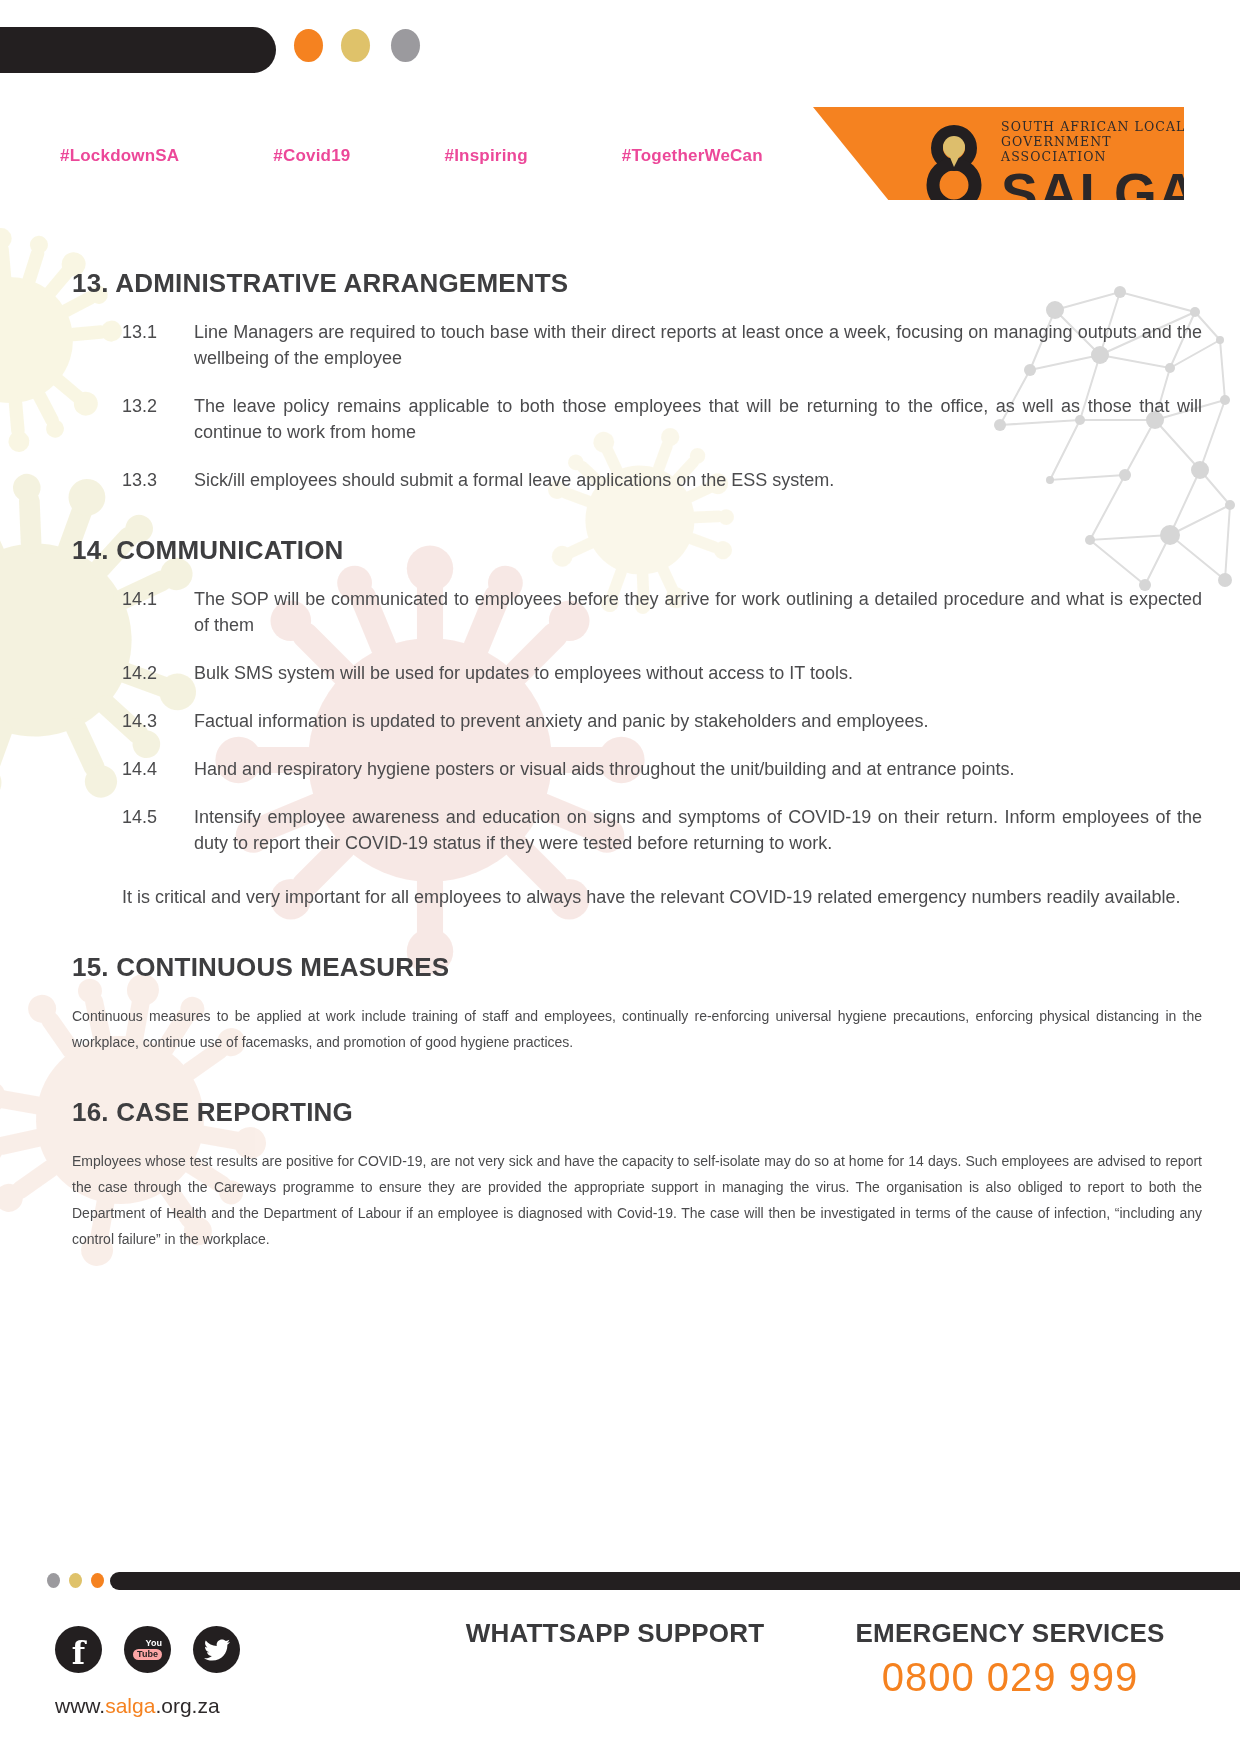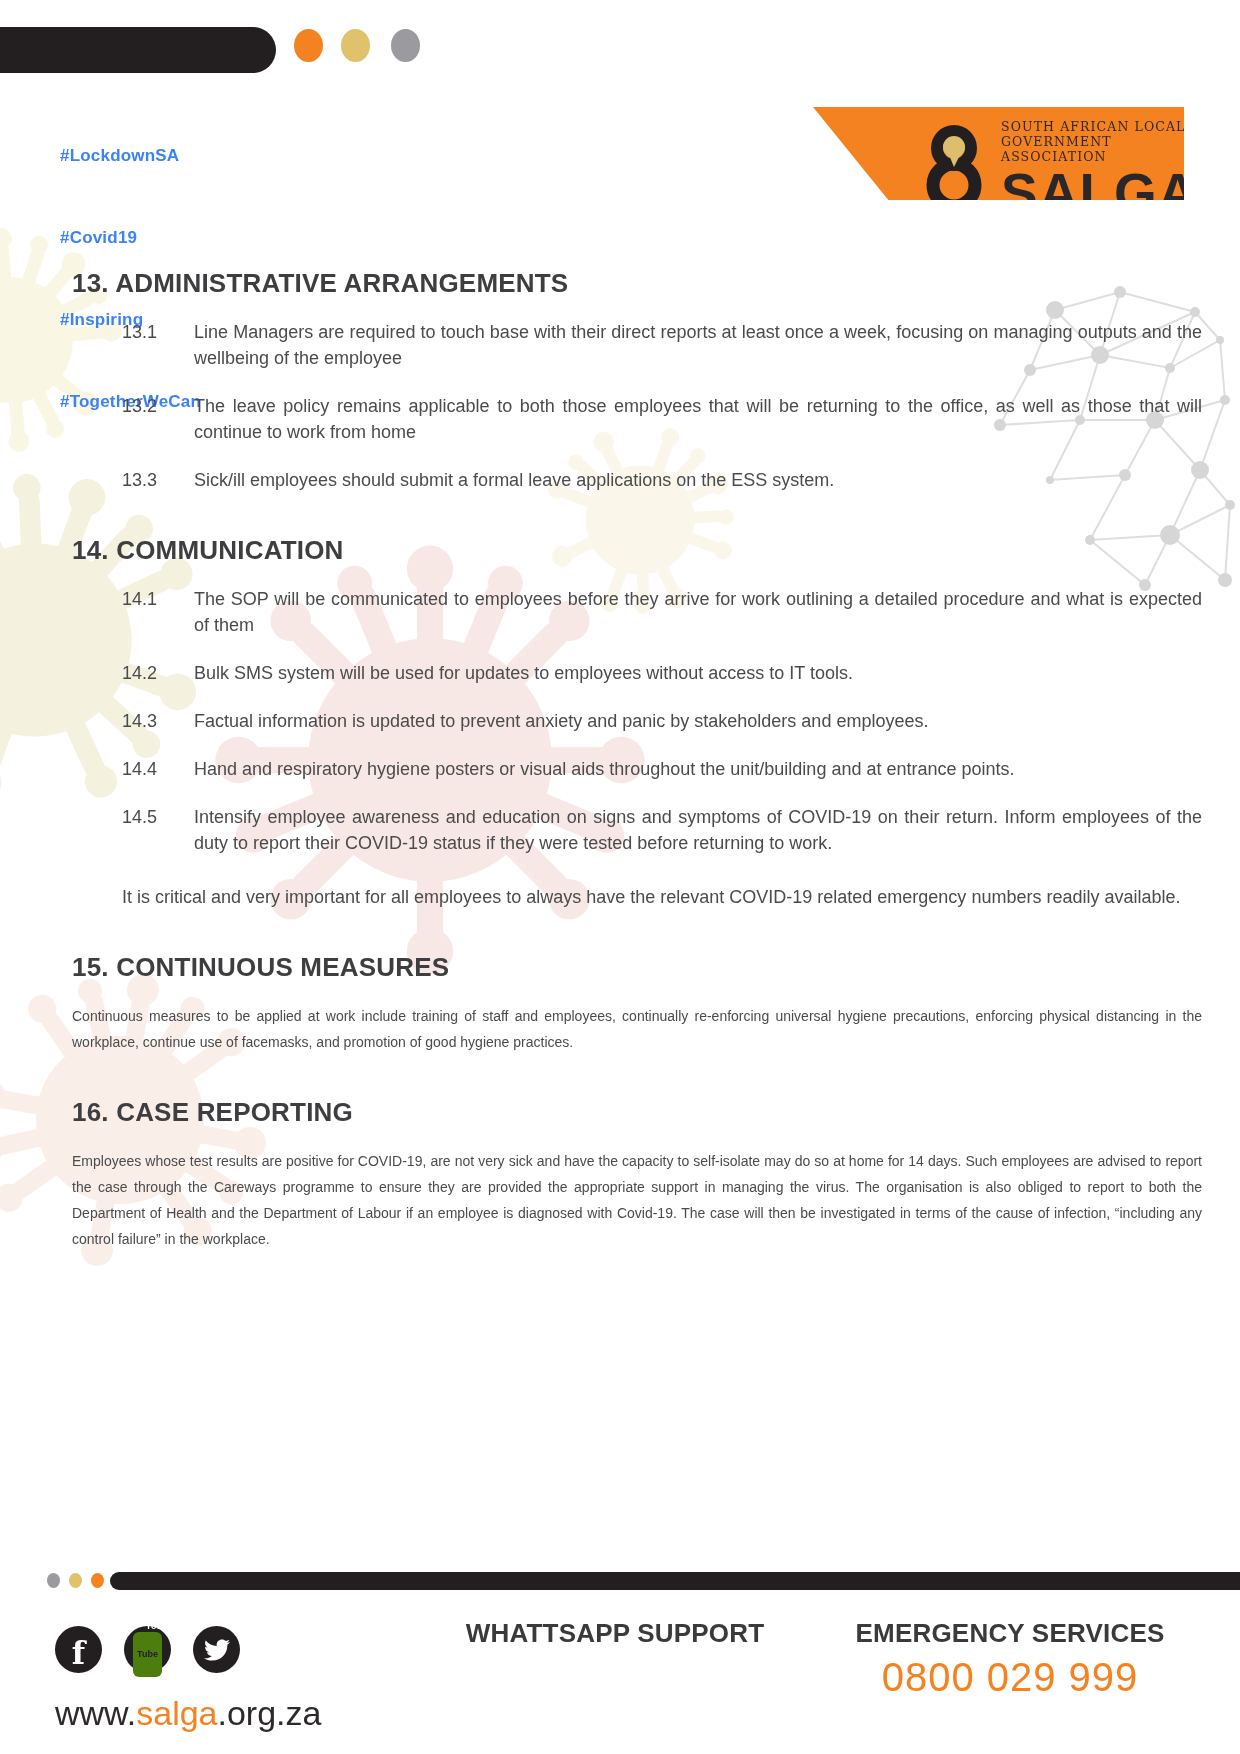--- a/index.html
+++ b/index.html
@@ -11,22 +11,22 @@
   .bg-layer{position:absolute;inset:0;z-index:0;pointer-events:none;}
   .net-svg{position:absolute;left:940px;top:250px;}
   
   .top-bar{position:absolute;left:-34px;top:27px;width:310px;height:46px;
     background:#231f20;border-radius:24px;}
   .dot{position:absolute;border-radius:50%;}
   .dot-top{width:29px;height:33px;top:29px;}
   .d-orange{background:#f58220;}
   .d-tan{background:#dfc26a;}
   .d-gray{background:#9b9a9e;}
-  .hashtags{position:absolute;left:60px;top:146px;display:flex;gap:62px;
-    font-weight:bold;font-size:17px;color:#3b82f6;letter-spacing:.2px;flex-direction:column;}
+  .hashtags{position:absolute;left:60px;top:146px;display:flex;gap:94px;
+    font-weight:bold;font-size:17px;color:#ec4899;letter-spacing:.2px;}
   .logo-block{position:absolute;left:813px;top:107px;width:371px;height:93px;
     background:#f58220;-webkit-clip-path:polygon(0 0,100% 0,100% 100%,20.3% 100%);
     clip-path:polygon(0 0,100% 0,100% 100%,20.3% 100%);}
   .logo-mark{position:absolute;left:112px;top:15px;}
   .logo-text{position:absolute;left:188px;top:12px;color:#231f20;}
   .logo-org{font-family:"DejaVu Serif",serif;font-size:12.5px;line-height:15px;
     letter-spacing:1.1px;color:#2e2a2b;}
   .logo-name{font-size:55px;font-weight:bold;letter-spacing:1px;line-height:56px;
     margin-top:1px;color:#2b2728;}
   .logo-tagline{font-size:20px;font-weight:bold;font-style:italic;margin-top:2px;color:#2b2728;}
@@ -42,23 +42,23 @@
   
   .footer-bar{position:absolute;left:110px;top:1572px;width:1130px;height:18px;
     background:#231f20;border-radius:9px 0 0 9px;}
   .dot-bottom{width:13px;height:15px;top:1573px;}
   .social-row{position:absolute;left:55px;top:1626px;display:flex;gap:22px;}
   .soc{width:47px;height:47px;border-radius:50%;background:#231f20;position:relative;
     display:flex;align-items:center;justify-content:center;color:#fff;}
   .fb-f{font-family:"DejaVu Serif",serif;font-weight:bold;font-size:31px;margin-top:6px;}
   .yt{display:flex;flex-direction:column;align-items:flex-end;line-height:1;}
   .yt-you{font-size:9px;font-weight:bold;color:#fff;margin-bottom:1px;}
-  .yt-tube{background:#4d7c0f;color:#231f20;font-size:9px;font-weight:bold;
-    border-radius:6px;padding:18px 4px;}
-  .website{position:absolute;left:55px;top:1694px;font-size:34px;color:#2e2a2b;}
+  .yt-tube{background:#fca5a5;color:#231f20;font-size:9px;font-weight:bold;
+    border-radius:6px;padding:1px 4px;}
+  .website{position:absolute;left:55px;top:1694px;font-size:21px;color:#2e2a2b;}
   .website .hl{color:#f58220;}
   .contact-col{position:absolute;text-align:center;}
   .contact-label{font-size:26px;font-weight:bold;color:#3a3a3c;letter-spacing:.2px;}
   .contact-number{font-size:40px;color:#f58220;margin-top:6px;letter-spacing:1px;}
   .col-whatsapp{left:420px;top:1618px;width:390px;}
   .col-emergency{left:815px;top:1618px;width:390px;}
 </style>
 </head>
 <body>
 

